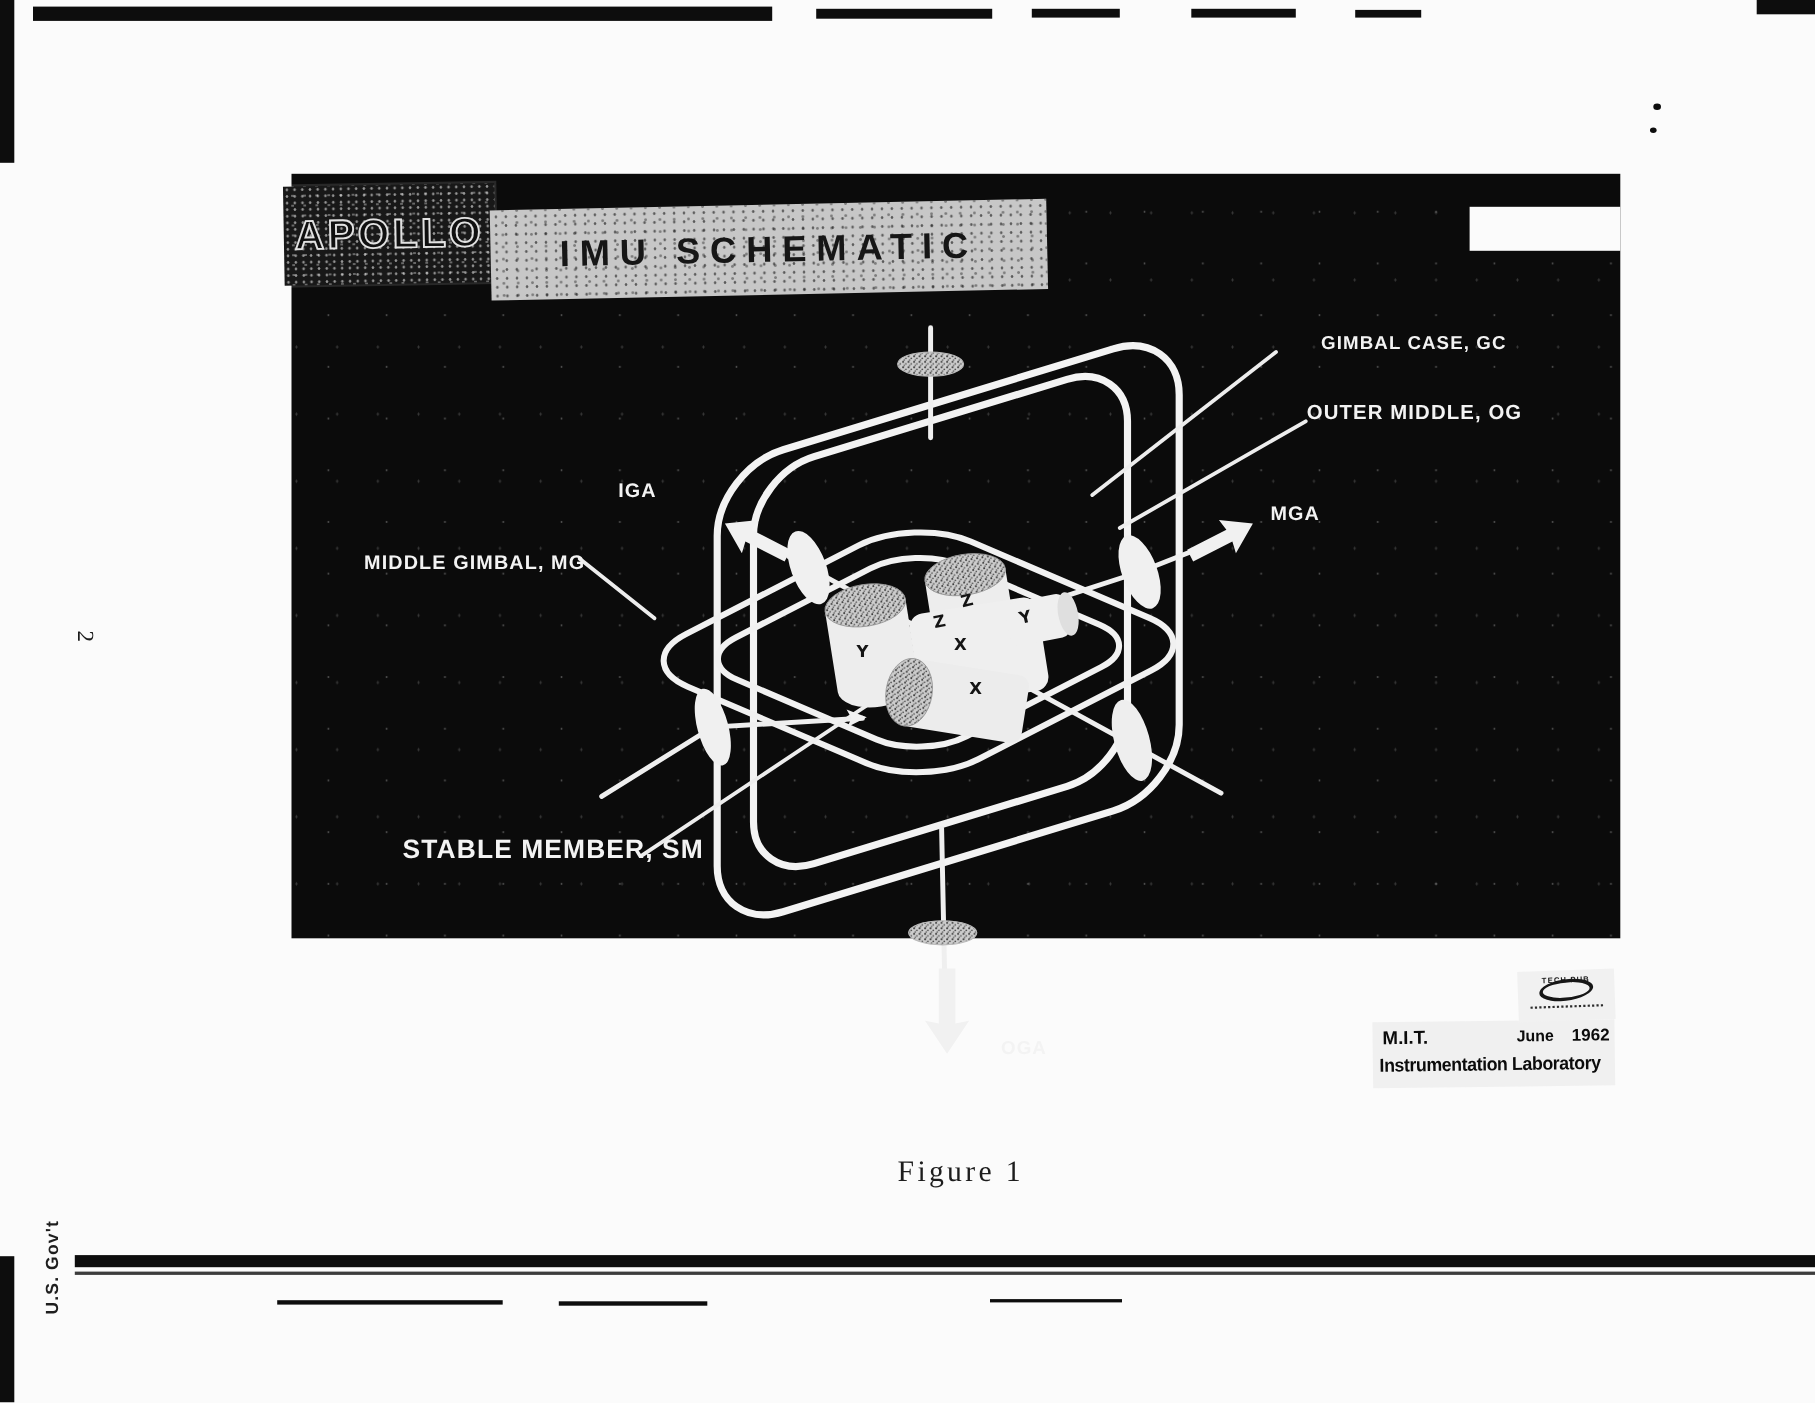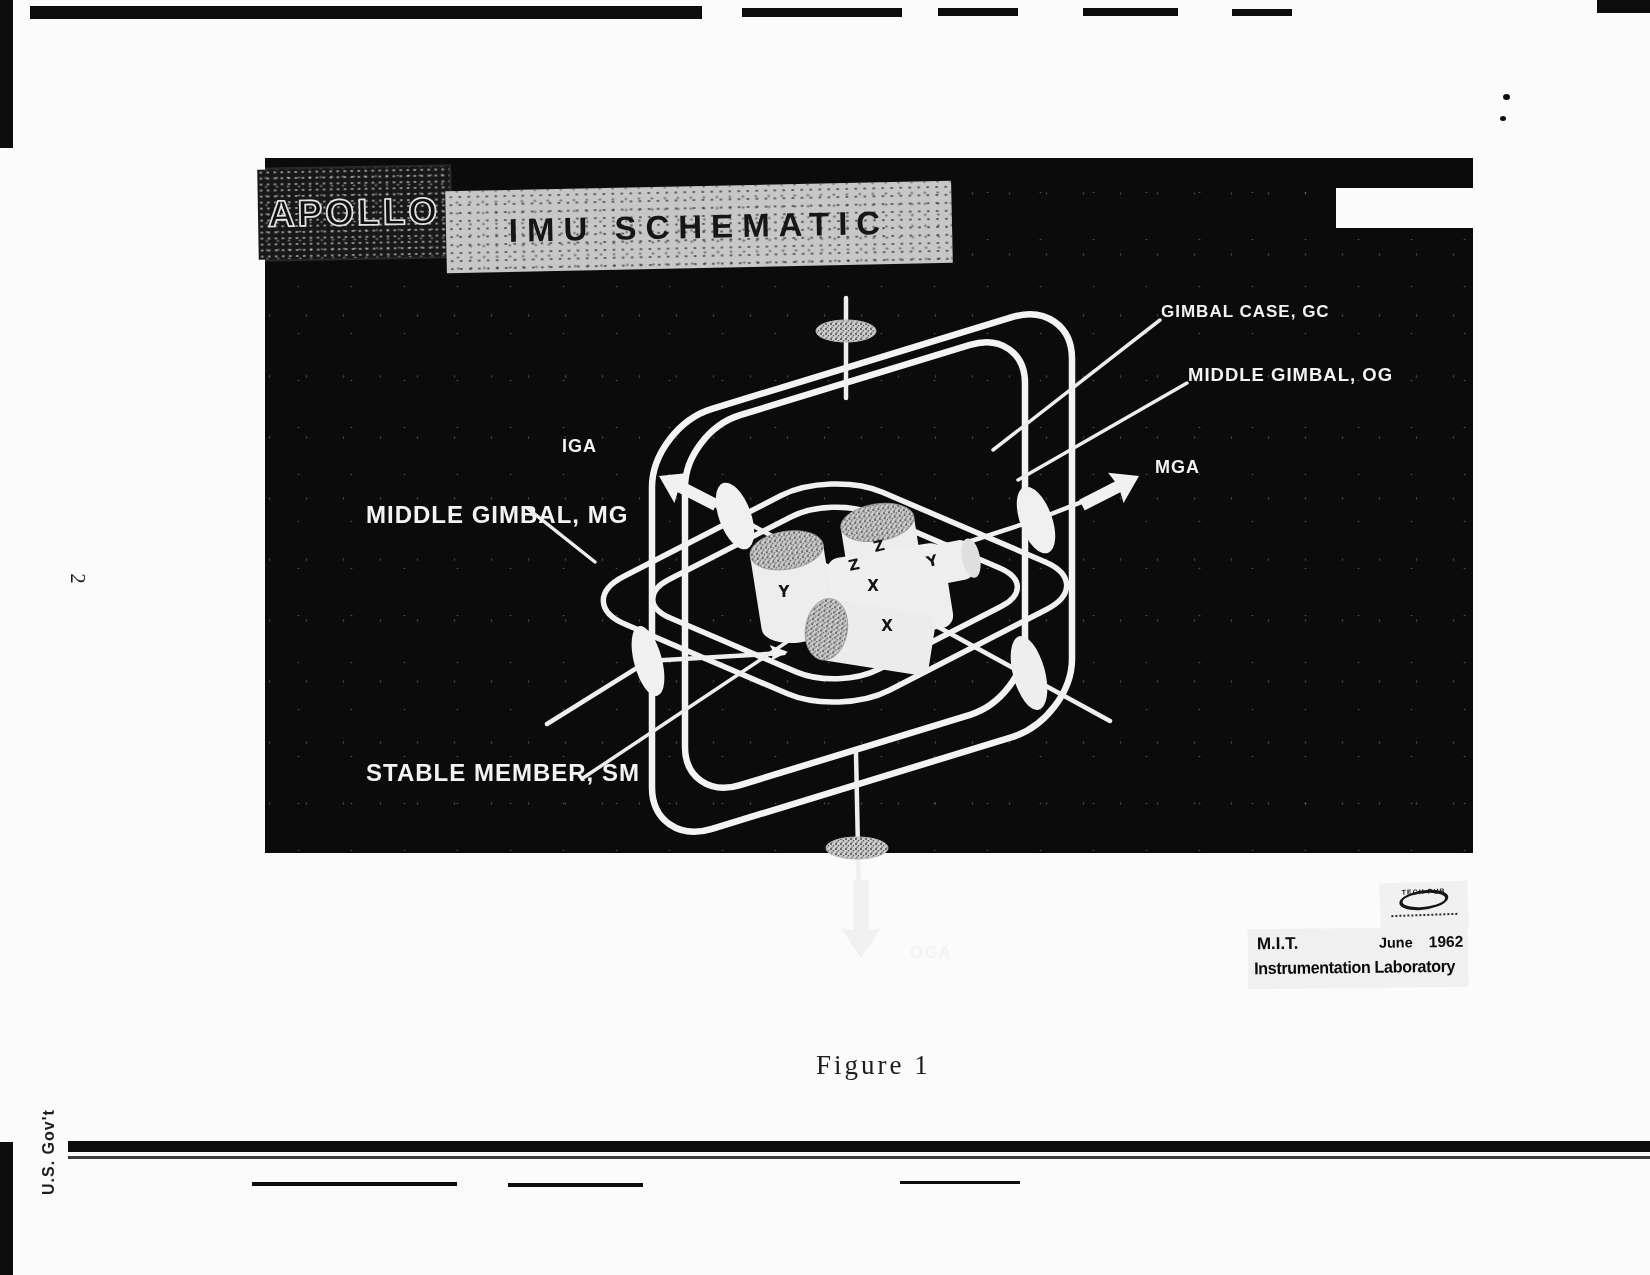--- a/index.html
+++ b/index.html
@@ -73,21 +73,21 @@
   .axis{stroke:#efefef;stroke-width:4.5;stroke-linecap:round;fill:none;}
   .leader{stroke:#ededed;stroke-width:3.5;stroke-linecap:round;fill:none;}
   .whitefill{fill:#f1f1f1;}
   .gyro-letter{font:700 15px "DejaVu Sans",sans-serif;fill:#141414;}
 
   .lbl{
     position:absolute;color:#f3f3f3;font:700 17px "Liberation Sans",sans-serif;
     letter-spacing:1px;white-space:nowrap;
   }
   .lbl-og{font-size:18.5px;}
-  .lbl-mg{font-size:24px;margin-left:35px;}
+  .lbl-mg{font-size:18px;}
   .lbl-sm{font-size:24px;}
   .lbl-iga,.lbl-mga{font-size:18px;text-align:center;}
 
   .credit-box{
     position:absolute;left:983px;top:770px;width:220px;height:60px;background:#f0f0f0;
     transform:rotate(-.7deg);color:#0b0b0b;
   }
   .credit-box .org{position:absolute;left:9px;top:5px;font:700 17px "Liberation Sans",sans-serif;}
   .credit-box .month{position:absolute;left:131px;top:7px;font:700 14.5px "Liberation Sans",sans-serif;}
   .credit-box .year{position:absolute;left:181px;top:6px;font:700 15.5px "Liberation Sans",sans-serif;text-align:right;}
@@ -209,22 +209,22 @@
       <path class="whitefill" d="M0,0 L-26,-17 L-24,-6 L-64,-6 L-64,6 L-24,6 L-26,17 Z"></path>
     </g>
     <g transform="translate(596,800) rotate(90) scale(1.25)">
       <path class="whitefill" d="M0,0 L-24,-16 L-22,-6 L-62,-6 L-62,6 L-22,6 L-24,16 Z"></path>
     </g>
     <g transform="translate(523,494) rotate(-3)">
       <path class="whitefill" d="M0,0 L-18,-8 L-14,0 L-18,8 Z"></path>
     </g>
   </svg>
 
-  <div class="lbl" style="left:896px;top:144px;">GIMBAL CASE, GC</div>
-  <div class="lbl lbl-og" style="left:923px;top:206px;">MIDDLE GIMBAL, OG</div>
+  <div class="lbl" style="left:936px;top:144px;">GIMBAL CASE, GC</div>
+  <div class="lbl lbl-og" style="left:923px;top:206px;">OUTER MIDDLE, OG</div>
   <div class="lbl lbl-iga" style="left:297px;top:278px;">IGA</div>
   <div class="lbl lbl-mga" style="left:890px;top:299px;">MGA</div>
   <div class="lbl lbl-mg" style="left:66px;top:343px;">MIDDLE GIMBAL, MG</div>
   <div class="lbl lbl-sm" style="left:101px;top:601px;">STABLE MEMBER, SM</div>
   <div class="lbl" style="left:645px;top:785px;">OGA</div>
 
   <div class="credit-box">
     <span class="org">M.I.T.</span>
     <span class="month">June</span>
     <span class="year">1962</span>

